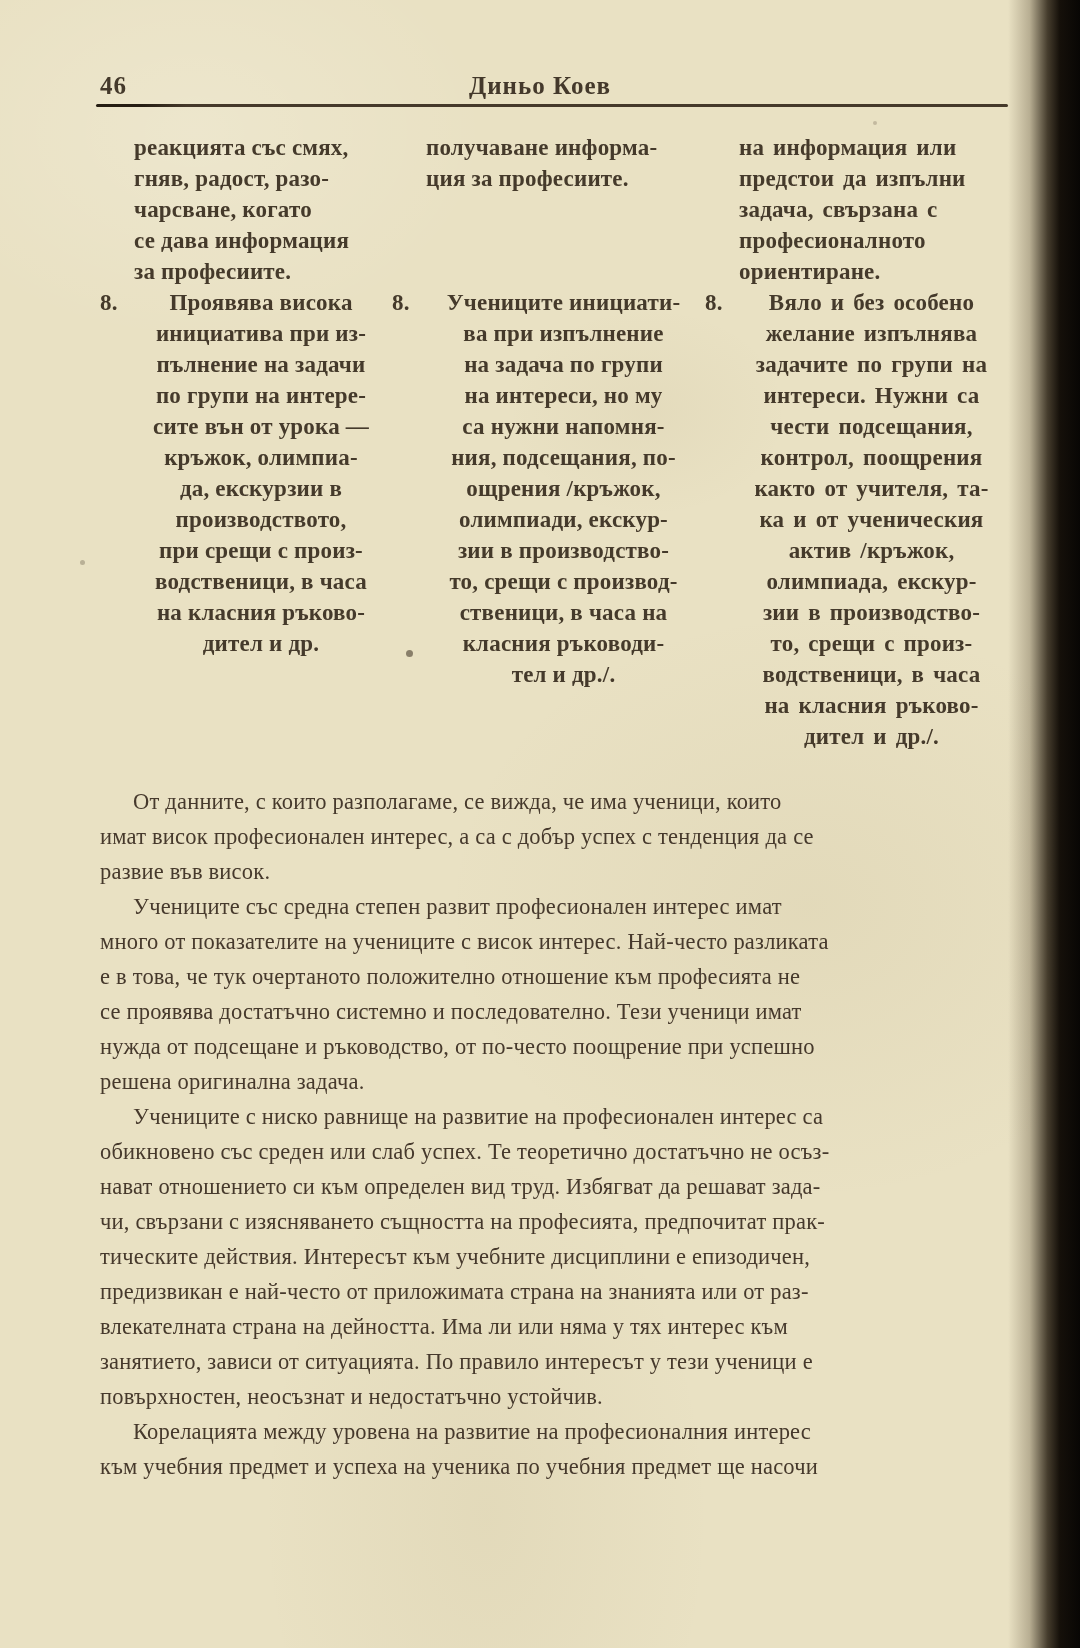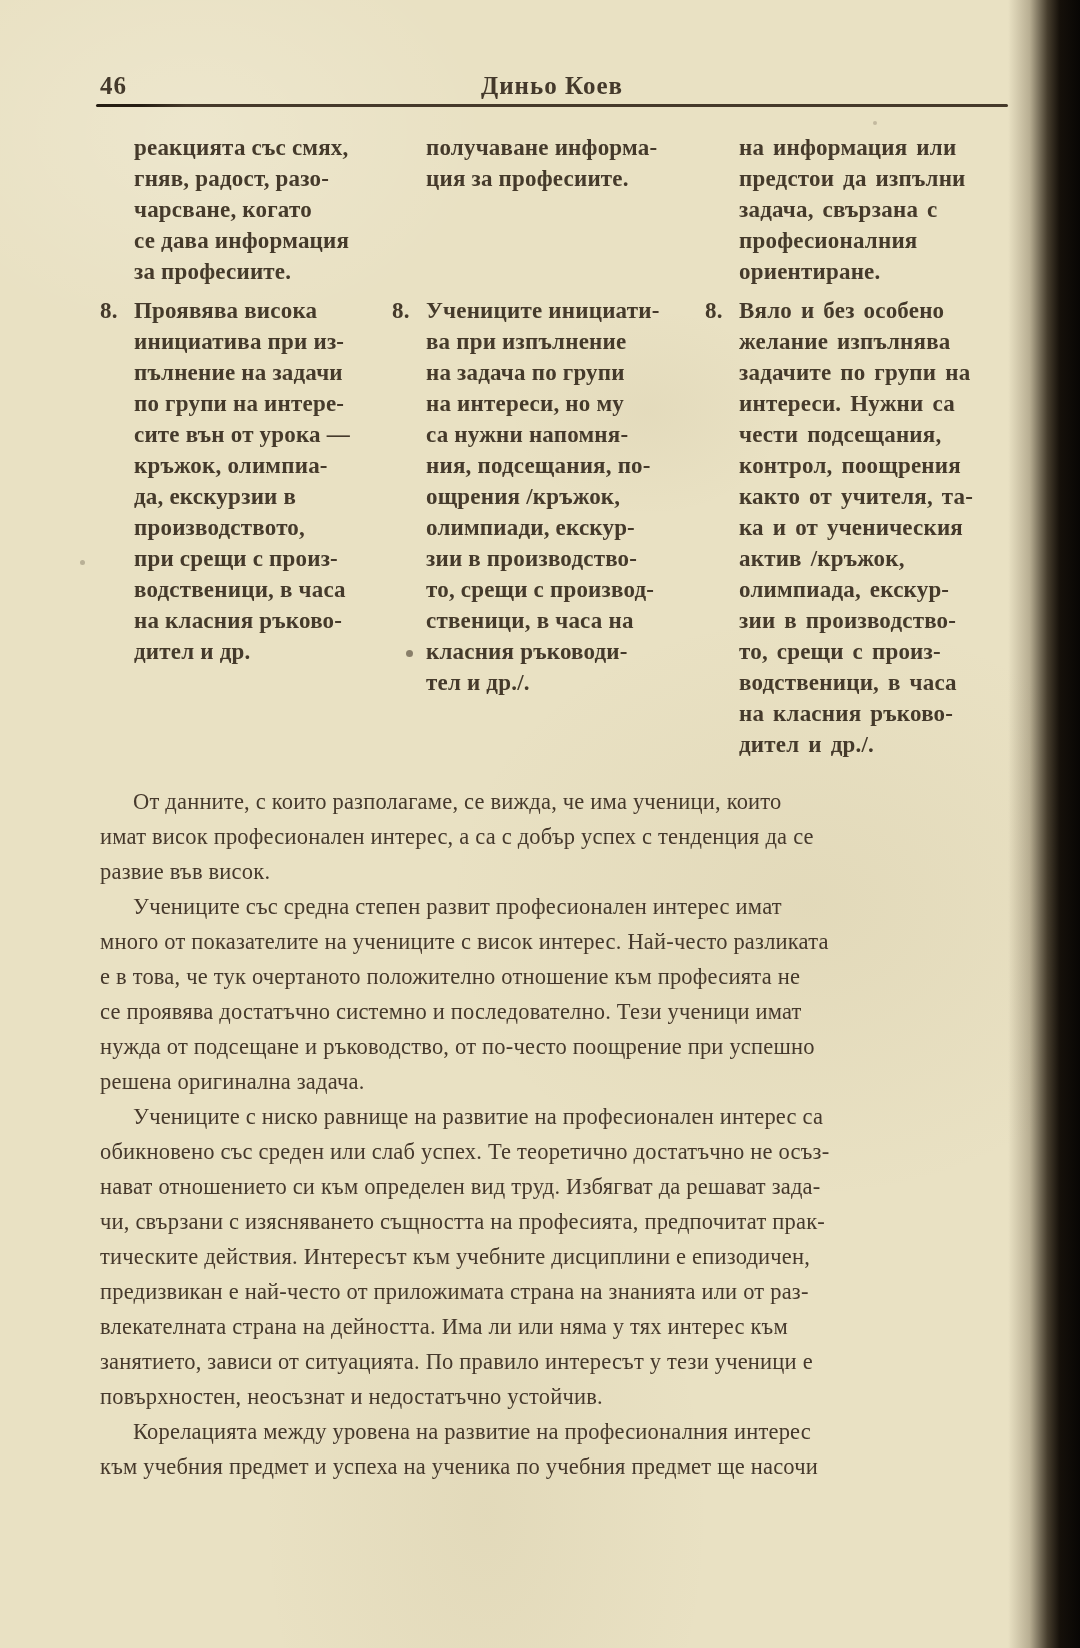--- a/index.html
+++ b/index.html
@@ -20,49 +20,49 @@
     color: #44392b;
     overflow: hidden;
     font-family: Liberation Serif, serif;
   }
   
   .pagenum {
     position: absolute; left: 100px; top: 72px;
     font-size: 25px; font-weight: bold; letter-spacing: 1px;
   }
   .running-title {
-    position: absolute; left: 112px; top: 72px; width: 880px;
+    position: absolute; left: 100px; top: 72px; width: 880px;
     text-align: center;
     font-size: 25px; font-weight: bold; letter-spacing: 1px;
   }
   .rule {
     position: absolute; left: 96px; top: 104px;
     width: 912px; height: 3px; border-radius: 2px;
     background: linear-gradient(to right, #251d12 0px, #251d12 45px, #45392a 90px, #45392a 100%);
   }
   
   .cols {
     position: absolute; left: 100px; top: 132px;
     width: 908px;
     display: grid;
     grid-template-columns: 292px 313px 303px;
     grid-auto-rows: auto;
-    row-gap: 8px;
+    row-gap: 0;
   }
   .cols p, .cols .itext { margin: 0; }
   .col-text {
     font-size: 23px; font-weight: bold; line-height: 31px;
     letter-spacing: 0.2px;
     white-space: pre-line;
     color: #453a2b;
   }
   .intro { padding-left: 34px; padding-right: 6px; }
   .item { display: flex; align-items: flex-start; padding-right: 4px; }
   .item .num { flex: 0 0 34px; }
-  .item .itext { flex: 1; }
+  .item .itext { flex: 1; text-align: center; }
   .c3 .col-text, .c3.col-text { word-spacing: 3px; }
   
   .bodytext {
     position: absolute; left: 100px; top: 784px;
     width: 910px;
     font-size: 22.5px; line-height: 35px;
     letter-spacing: 0.2px;
     color: #46392c;
   }
   .bodytext p {
@@ -100,21 +100,21 @@
     <p class="col-text intro c1" style="grid-area:1/1">реакцията със смях,
 гняв, радост, разо-
 чарсване, когато
 се дава информация
 за професиите.</p>
     <p class="col-text intro c2" style="grid-area:1/2">получаване информа-
 ция за професиите.</p>
     <p class="col-text intro c3" style="grid-area:1/3">на информация или
 предстои да изпълни
 задача, свързана с
-професионалния
+професионалното
 ориентиране.</p>
 
     <div class="item c1" style="grid-area:2/1">
       <span class="col-text num">8.</span>
       <p class="col-text itext">Проявява висока
 инициатива при из-
 пълнение на задачи
 по групи на интере-
 сите вън от урока —
 кръжок, олимпиа-

